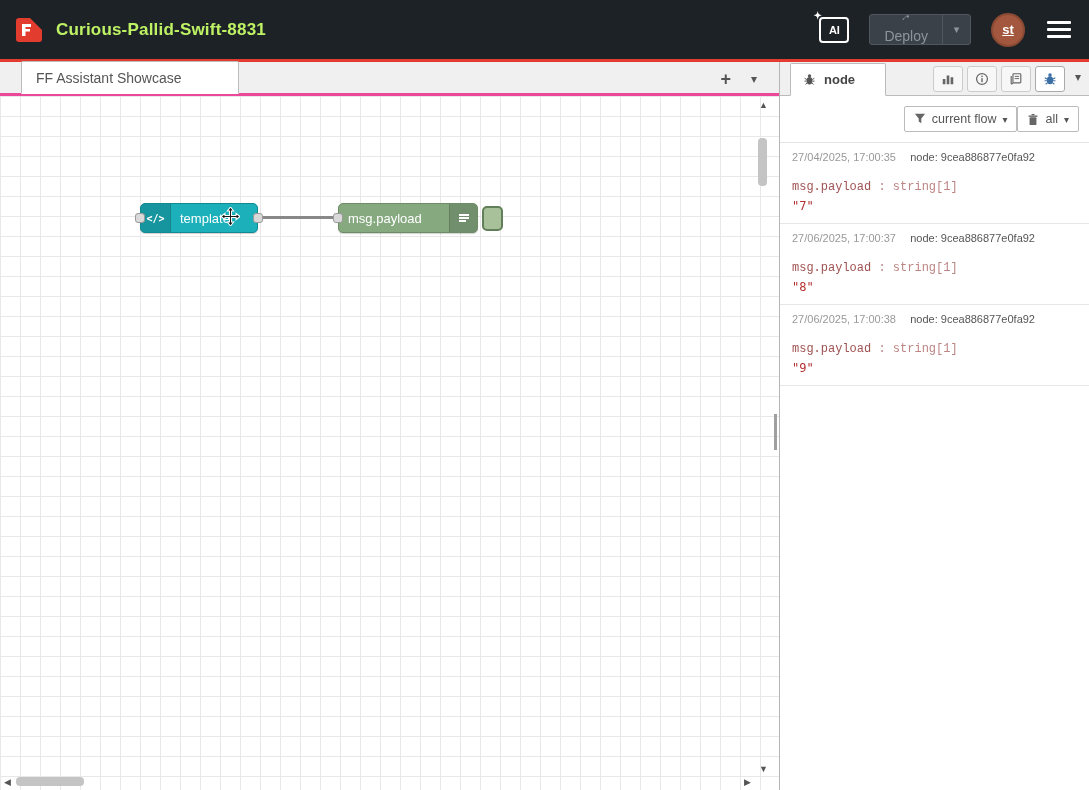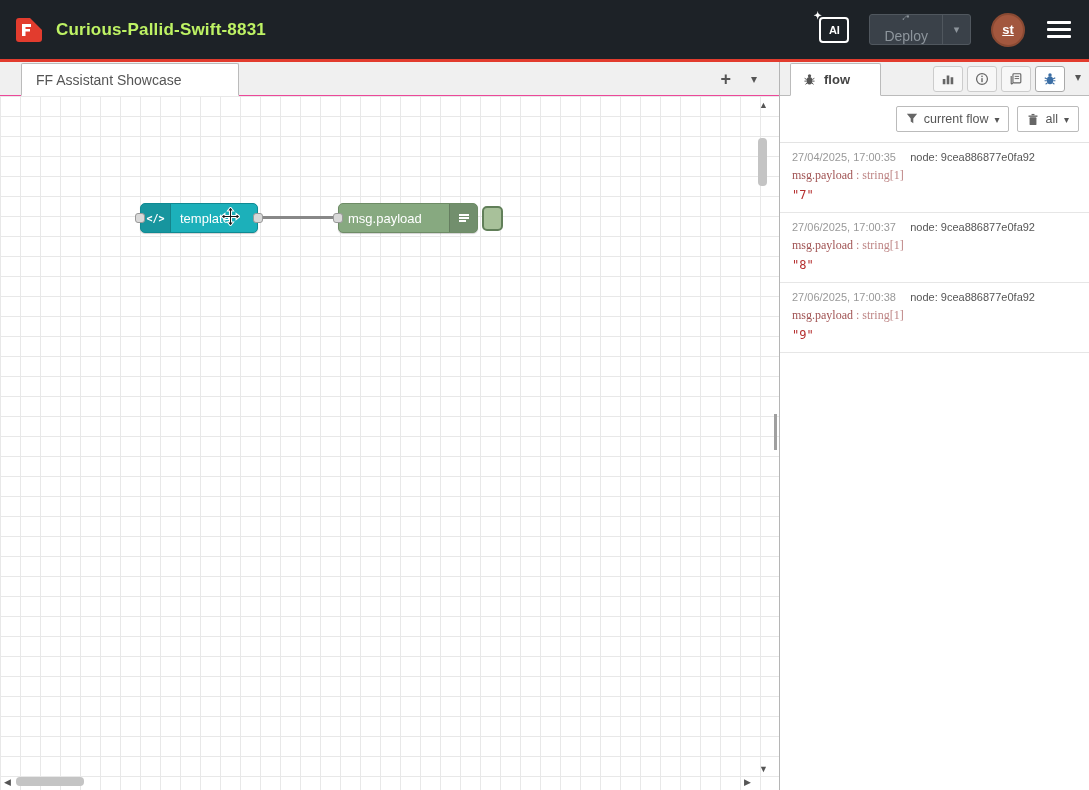--- a/index.html
+++ b/index.html
@@ -28,21 +28,21 @@
   .hamburger div { width:24px; height:3px; background:#fff; border-radius:1px; }
 
   .accent-line { height:3px; background:#e23c2e; }
 
   
   .main { display:flex; height:728px; }
   .workspace { width:780px; border-right:1px solid #b5b5b5; display:flex; flex-direction:column; position:relative; }
   .sidebar { width:309px; display:flex; flex-direction:column; background:#fff; }
 
   
-  .tabbar { height:34px; background:#f0f0f0; border-bottom:1px solid #ec4899; display:flex; align-items:flex-end; position:relative; }
+  .tabbar { height:34px; background:#f0f0f0; border-bottom:3px solid #ec4899; display:flex; align-items:flex-end; position:relative; }
   .flow-tab { margin-left:21px; height:33px; margin-bottom:-1px; background:#fff; border:1px solid #bbb; border-bottom:1px solid #fff;
     border-radius:2px 2px 0 0; display:flex; align-items:center; padding:0 56px 0 14px; font-size:14px; color:#555; cursor:pointer; }
   .tabbar-actions { position:absolute; right:22px; top:0; height:33px; display:flex; align-items:center; gap:20px; color:#555; }
   .tab-add { font-size:18px; font-weight:bold; cursor:pointer; line-height:1; }
   .tab-caret { font-size:12px; cursor:pointer; }
 
   
   .canvas { flex:1; position:relative; overflow:hidden; background:#fff;
     background-image: linear-gradient(#e8e8e8 1px, transparent 1px),
                       linear-gradient(90deg, #e8e8e8 1px, transparent 1px);
@@ -87,30 +87,30 @@
   .side-tabbar { height:34px; background:#f0f0f0; border-bottom:1px solid #bbb; display:flex; align-items:flex-end; padding-left:10px; }
   .side-tab-active { height:33px; margin-bottom:-1px; background:#fff; border:1px solid #bbb; border-bottom:1px solid #fff;
     border-radius:2px 2px 0 0; display:flex; align-items:center; gap:8px; padding:0 30px 0 12px;
     font-size:13px; font-weight:600; color:#444; cursor:pointer; }
   .side-icons { margin-left:auto; display:flex; align-items:center; gap:4px; padding-right:8px; margin-bottom:3px; }
   .icon-tab { width:30px; height:26px; background:#f7f7f7; border:1px solid #ccc; border-radius:3px;
     display:flex; align-items:center; justify-content:center; color:#666; cursor:pointer; }
   .icon-tab.active { background:#fff; color:#3b6ea5; border-color:#aaa; }
   .side-caret { color:#555; font-size:12px; margin-left:6px; cursor:pointer; padding-bottom:4px; }
 
-  .side-toolbar { display:flex; justify-content:flex-end; gap:8px; padding:10px 10px; background:#fff; border-bottom:1px solid #e3e3e3; }
+  .side-toolbar { display:flex; justify-content:flex-end; padding:10px 10px; background:#fff; border-bottom:1px solid #e3e3e3; }
   .tool-btn { display:flex; align-items:center; gap:6px; height:26px; padding:0 9px; background:#fff;
     border:1px solid #bbb; border-radius:2px; font-size:12.5px; color:#555; cursor:pointer; }
   .tool-btn .caret { font-size:10px; }
 
   .messages { flex:1; overflow:hidden; }
   .msg { padding:8px 12px 10px; border-bottom:1px solid #e6e6e6; cursor:pointer; }
   .msg-meta { display:flex; font-size:11px; color:#999; }
   .msg-node { margin-left:auto; padding-right:42px; color:#555; }
-  .msg-prop { margin-top:5px; font-family:Liberation Serif, serif; font-size:12px; }
+  .msg-prop { margin-top:17px; font-family:Liberation Mono, monospace; font-size:12px; }
   .msg-prop .prop-name { color:#a05252; }
   .msg-prop .prop-sep, .msg-prop .prop-type { color:#bd8484; }
   .msg-value { margin-top:5px; font-family:"DejaVu Sans Mono", monospace; font-size:12px; color:#b52e2e; }
 </style>
 </head>
 <body>
 
 <header class="header">
   <svg class="logo" viewBox="0 0 28 24">
     <rect width="26" height="24" rx="3" fill="#e23c2e"></rect>
@@ -207,21 +207,21 @@
   </div>
 
   <aside class="sidebar">
     <div class="side-tabbar">
       <div class="side-tab-active">
         <svg width="13" height="13" viewBox="0 0 16 16" style="color:#555">
           <ellipse cx="8" cy="9.5" rx="3.6" ry="4.6" fill="currentColor"></ellipse>
           <circle cx="8" cy="3.4" r="2" fill="currentColor"></circle>
           <path d="M2 6.5 L4.6 8 M1.8 10 L4.4 10 M3 14 L5.3 12.2 M14 6.5 L11.4 8 M14.2 10 L11.6 10 M13 14 L10.7 12.2" stroke="currentColor" stroke-width="1.2" fill="none"></path>
         </svg>
-        <span>flow</span>
+        <span>node</span>
       </div>
 
       <div class="side-icons">
         <div class="icon-tab">
           <svg width="14" height="14" viewBox="0 0 16 16">
             <rect x="2" y="8" width="3" height="6" fill="currentColor"></rect>
             <rect x="6.5" y="4" width="3" height="10" fill="currentColor"></rect>
             <rect x="11" y="6" width="3" height="8" fill="currentColor"></rect>
           </svg>
         </div>

